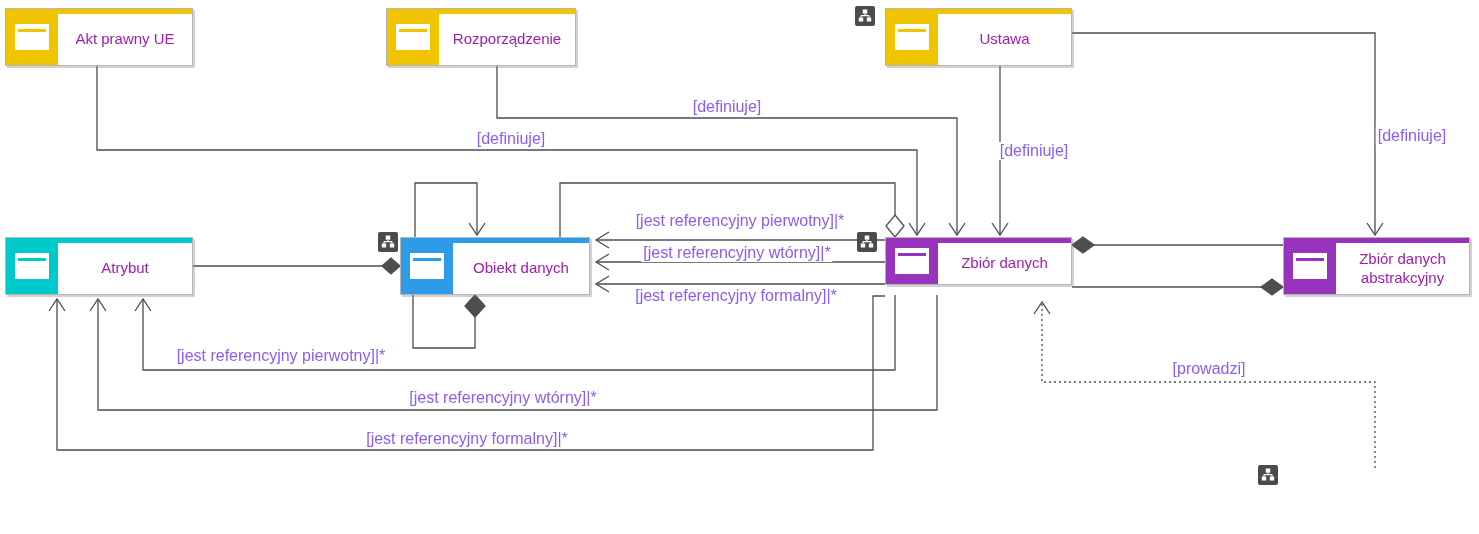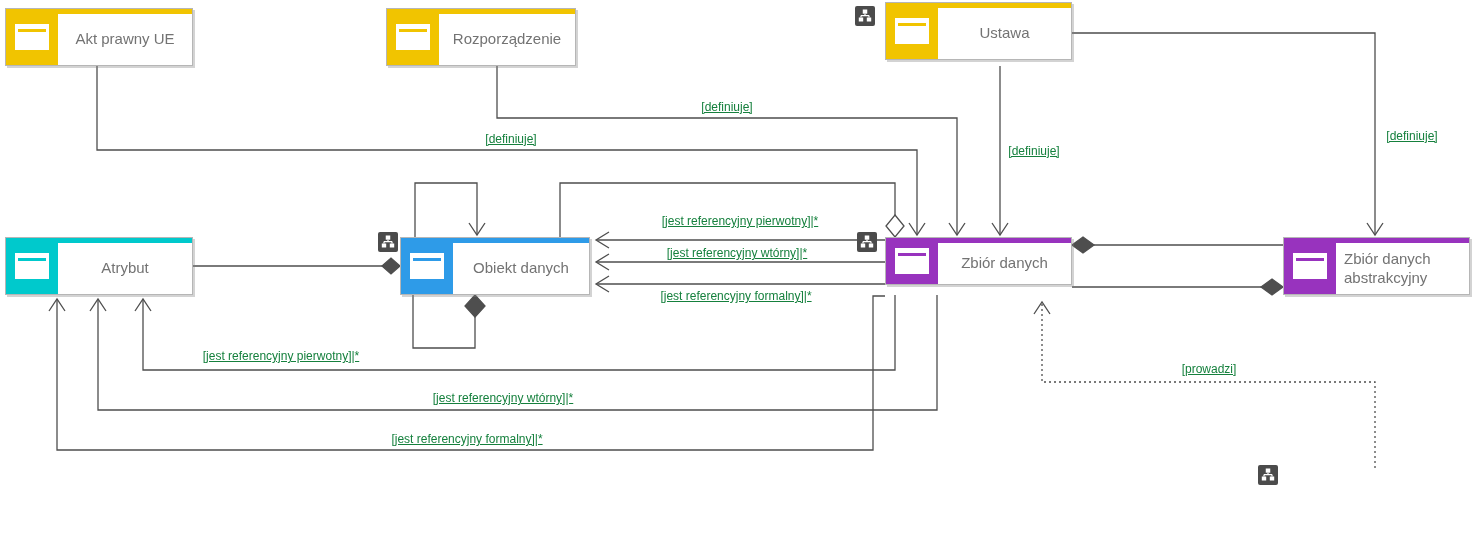--- a/index.html
+++ b/index.html
@@ -16,28 +16,28 @@
         box-shadow:2px 2px 0 rgba(130,130,130,.35);box-sizing:border-box;}
   .topbar{position:absolute;left:0;top:0;right:0;height:5px;background:var(--c);}
   .iconbox{position:absolute;left:0;top:0;bottom:0;width:52px;background:var(--c);
            display:flex;align-items:center;justify-content:center;}
   .og{width:34px;height:26px;background:#fff;position:relative;}
   .og::after{content:"";position:absolute;left:3px;right:3px;top:5px;height:3px;background:var(--c);}
   .cg{width:27px;height:26px;background:#fff;position:relative;margin-left:7px;}
   .cg::before,.cg::after{content:"";position:absolute;left:-7px;width:13px;height:6px;background:#fff;}
   .cg::before{top:4px;} .cg::after{top:15px;}
   .node-label{position:absolute;left:52px;right:0;top:5px;bottom:0;display:flex;
-              align-items:center;justify-content:center;text-align:left;
-              font-size:15px;color:#737373;line-height:1.25;padding:0 8px;}
+              align-items:center;justify-content:center;text-align:center;
+              font-size:15px;color:#a21caf;line-height:1.25;padding:0 8px;}
 
   .badge{position:absolute;width:20px;height:20px;background:#4b4b4b;border-radius:2px;
          display:flex;align-items:center;justify-content:center;}
 
   .elabel{position:absolute;transform:translate(-50%,-50%);background:#fff;
-          padding:0 2px;font-size:12px;color:#15803d;white-space:nowrap;text-decoration:underline;}
+          padding:0 2px;font-size:16px;color:#8b5cf6;white-space:nowrap;}
 </style>
 </head>
 <body>
 
 <div id="canvas">
 
   <svg id="wires" viewBox="0 0 1479 534" fill="none" stroke="#4E4E4E" stroke-width="1.3">
 
     <path d="M97,66 L97,150 L917,150 L917,235"></path>
     <path d="M909,223 L917,235 L925,223"></path>
@@ -98,21 +98,21 @@
   </div>
 
   <div class="node c-yellow" style="left:386px;top:8px;width:190px;height:58px">
     <div class="iconbox">
         <span class="og"></span>
       </div>
     <div class="topbar"></div>
     <div class="node-label">Rozporządzenie</div>
   </div>
 
-  <div class="node c-yellow" style="left:885px;top:2px;width:187px;height:58px">
+  <div class="node c-yellow" style="left:885px;top:8px;width:187px;height:58px">
     <div class="iconbox">
         <span class="og"></span>
       </div>
     <div class="topbar"></div>
     <div class="node-label">Ustawa</div>
   </div>
 
   <div class="node c-blue" style="left:400px;top:237px;width:190px;height:58px">
     <div class="iconbox">
         <span class="og"></span>

